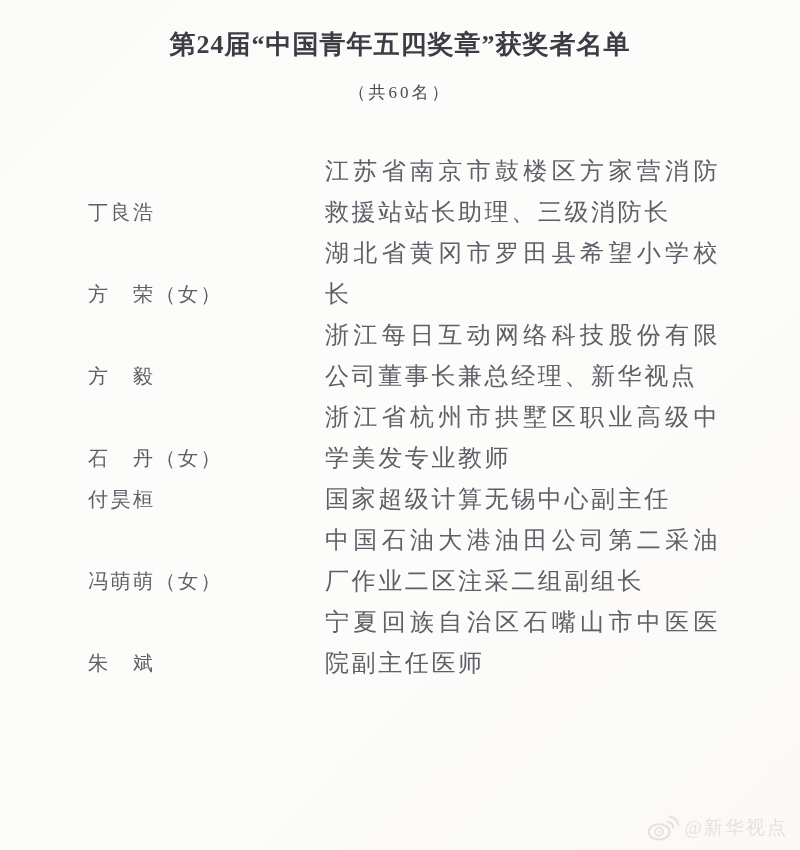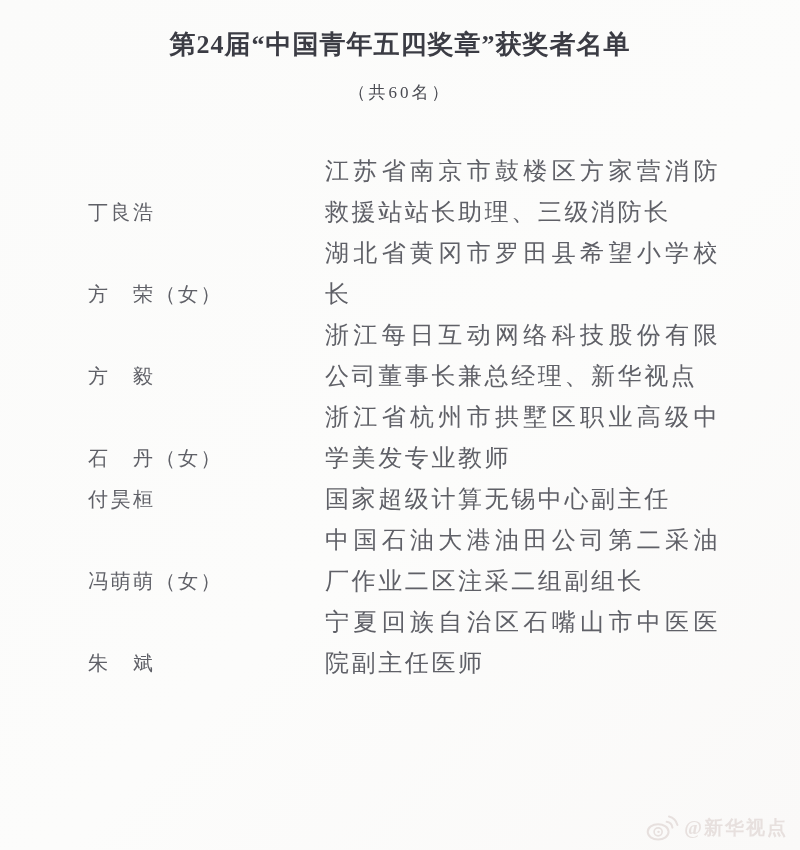--- a/index.html
+++ b/index.html
@@ -68,21 +68,21 @@
   }
   .watermark {
     position: absolute;
     right: 12px;
     bottom: 8px;
     display: flex;
     align-items: center;
     gap: 5px;
     color: #e7e0de;
     font-size: 19px;
-    font-weight: bold;
+    font-weight: normal;
     letter-spacing: 2px;
     user-select: none;
   }
   .watermark svg {
     display: block;
   }
 </style>
 </head>
 <body>
 

